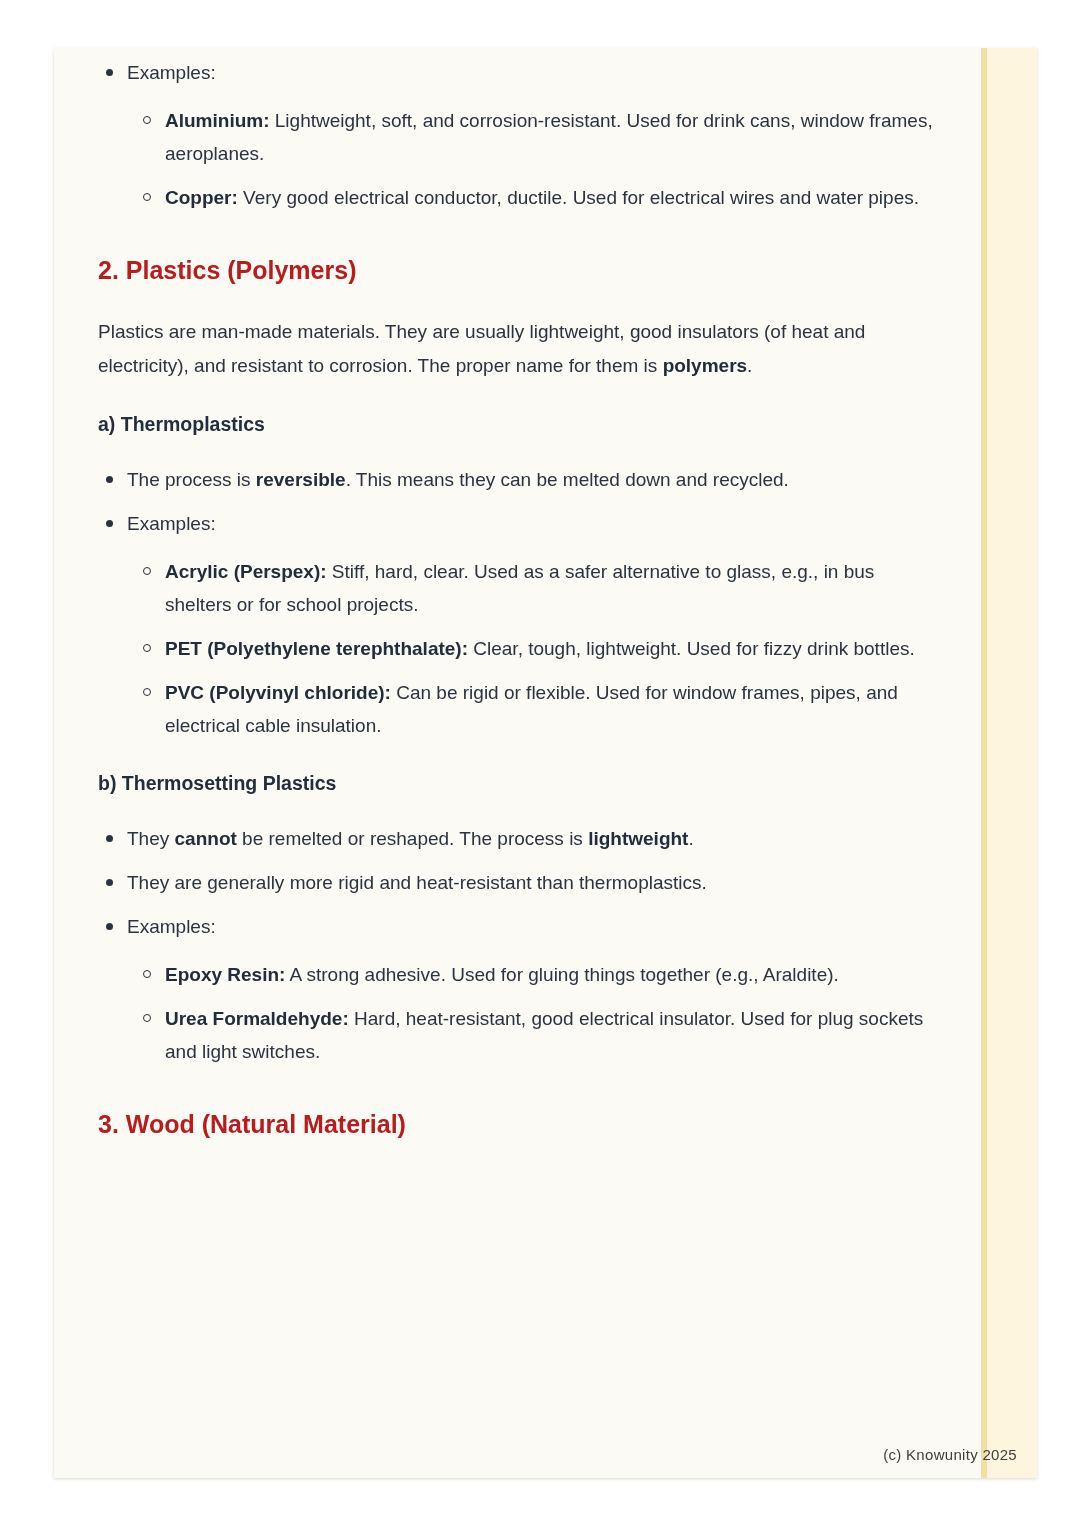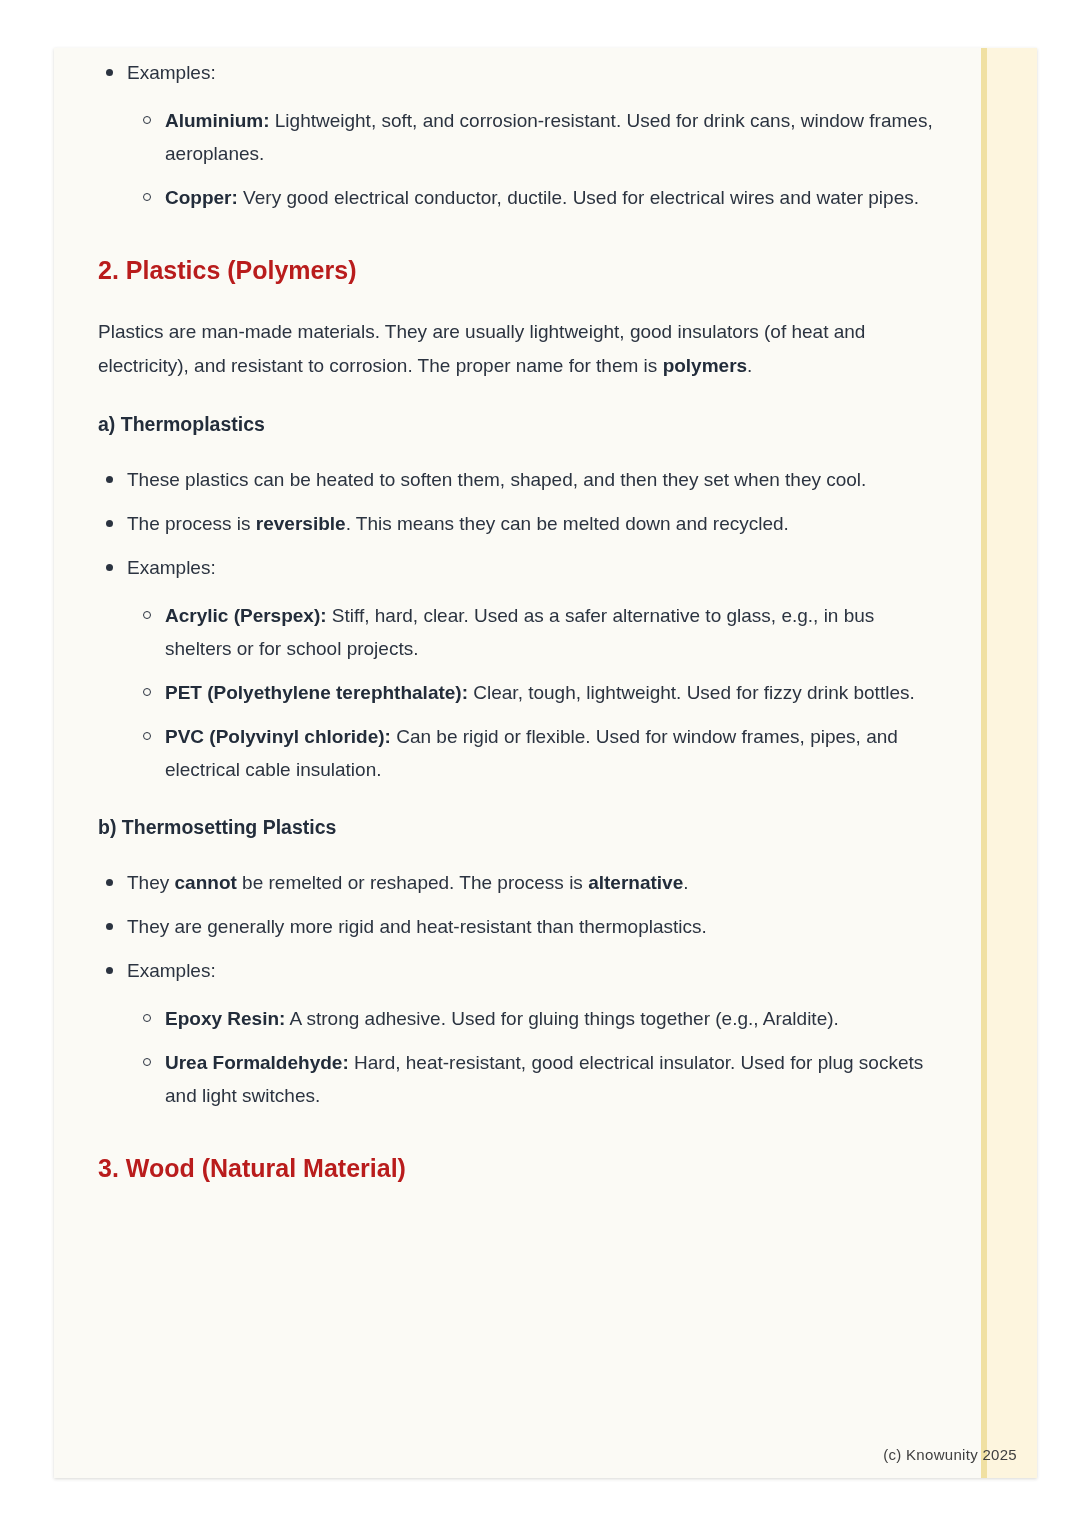--- a/index.html
+++ b/index.html
@@ -115,24 +115,20 @@
 
     <h2>2. Plastics (Polymers)</h2>
 
     <p class="intro"><span>Plastics are man-made materials. They are usually lightweight, good insulators (of heat and electricity), and resistant to corrosion. The proper name for them is </span><b>polymers</b><span>.</span></p>
 
     <h4>a) Thermoplastics</h4>
 
     <div class="list">
       <div class="b1">
         <span class="dot"></span>
-        <span>These plastics can be heated to soften them, shaped, and then they set when they cool.</span>
-      </div>
-      <div class="b1">
-        <span class="dot"></span>
         <span>The process is </span><b>reversible</b><span>. This means they can be melted down and recycled.</span>
       </div>
       <div class="b1">
         <span class="dot"></span>
         <span>Examples:</span>
         <div class="sub">
           <div class="b2">
             <span class="circ"></span>
             <b>Acrylic (Perspex):</b><span> Stiff, hard, clear. Used as a safer alternative to glass, e.g., in bus shelters or for school projects.</span>
           </div>
@@ -146,21 +142,21 @@
           </div>
         </div>
       </div>
     </div>
 
     <h4>b) Thermosetting Plastics</h4>
 
     <div class="list">
       <div class="b1">
         <span class="dot"></span>
-        <span>They </span><b>cannot</b><span> be remelted or reshaped. The process is </span><b>alternative</b><span>.</span>
+        <span>They </span><b>cannot</b><span> be remelted or reshaped. The process is </span><b>lightweight</b><span>.</span>
       </div>
       <div class="b1">
         <span class="dot"></span>
         <span>They are generally more rigid and heat-resistant than thermoplastics.</span>
       </div>
       <div class="b1">
         <span class="dot"></span>
         <span>Examples:</span>
         <div class="sub">
           <div class="b2">

